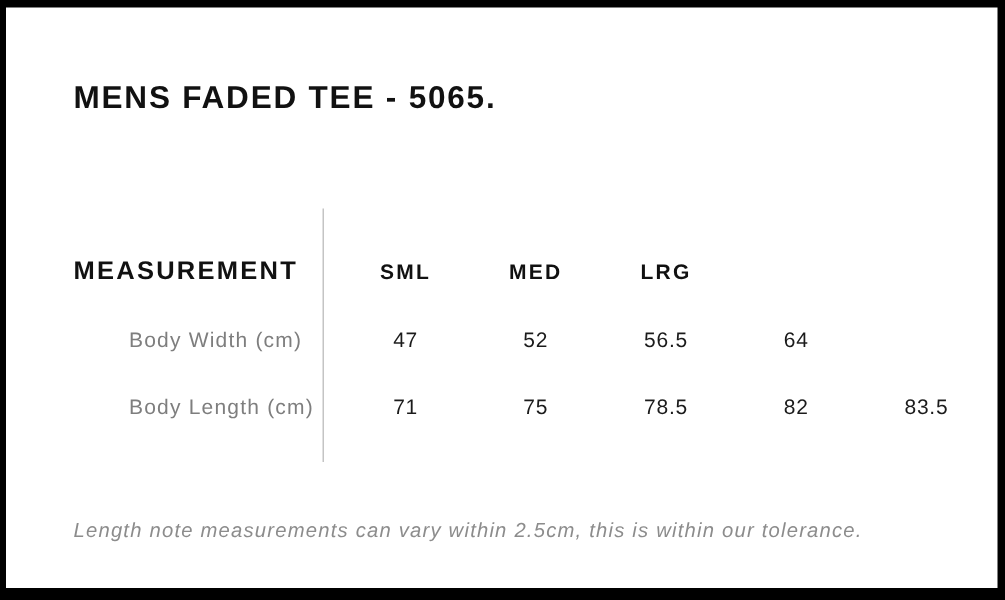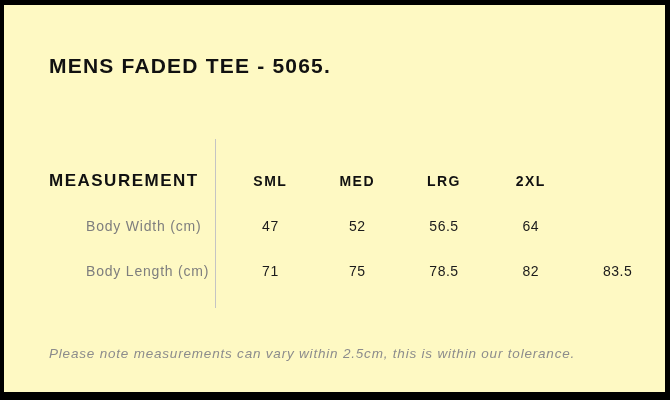--- a/index.html
+++ b/index.html
@@ -13,21 +13,21 @@
     background: #000000;
     font-family: "Liberation Sans", sans-serif;
     overflow: hidden;
   }
   .card {
     position: absolute;
     left: 4px;
     top: 5px;
     width: 661px;
     height: 387px;
-    background: #fef9c3;
+    background: #ffffff;
   }
   .title {
     position: absolute;
     left: 45px;
     top: 49px;
     font-size: 21px;
     font-weight: bold;
     letter-spacing: 1.2px;
     color: #111111;
     white-space: nowrap;
@@ -100,35 +100,34 @@
 
   <h1 class="title" style="margin:0;">MENS FADED TEE - 5065.</h1>
 
   <div class="divider-v"></div>
 
   <div class="t-row head-row">
     <div class="cell label-cell head-label">MEASUREMENT</div>
     <div class="cell head-col">SML</div>
     <div class="cell head-col">MED</div>
     <div class="cell head-col">LRG</div>
-    <div class="cell head-col">2XL</div>
   </div>
 
   <div class="t-row data-row1">
     <div class="cell label-cell row-label">Body Width (cm)</div>
     <div class="cell value">47</div>
     <div class="cell value">52</div>
     <div class="cell value">56.5</div>
     <div class="cell value">64</div>
   </div>
 
   <div class="t-row data-row2">
     <div class="cell label-cell row-label">Body Length (cm)</div>
     <div class="cell value">71</div>
     <div class="cell value">75</div>
     <div class="cell value">78.5</div>
     <div class="cell value">82</div>
     <div class="cell value">83.5</div>
   </div>
 
-  <div class="footer-note">Please note measurements can vary within 2.5cm, this is within our tolerance.</div>
+  <div class="footer-note">Length note measurements can vary within 2.5cm, this is within our tolerance.</div>
 
 </div>
 
 </body></html>

